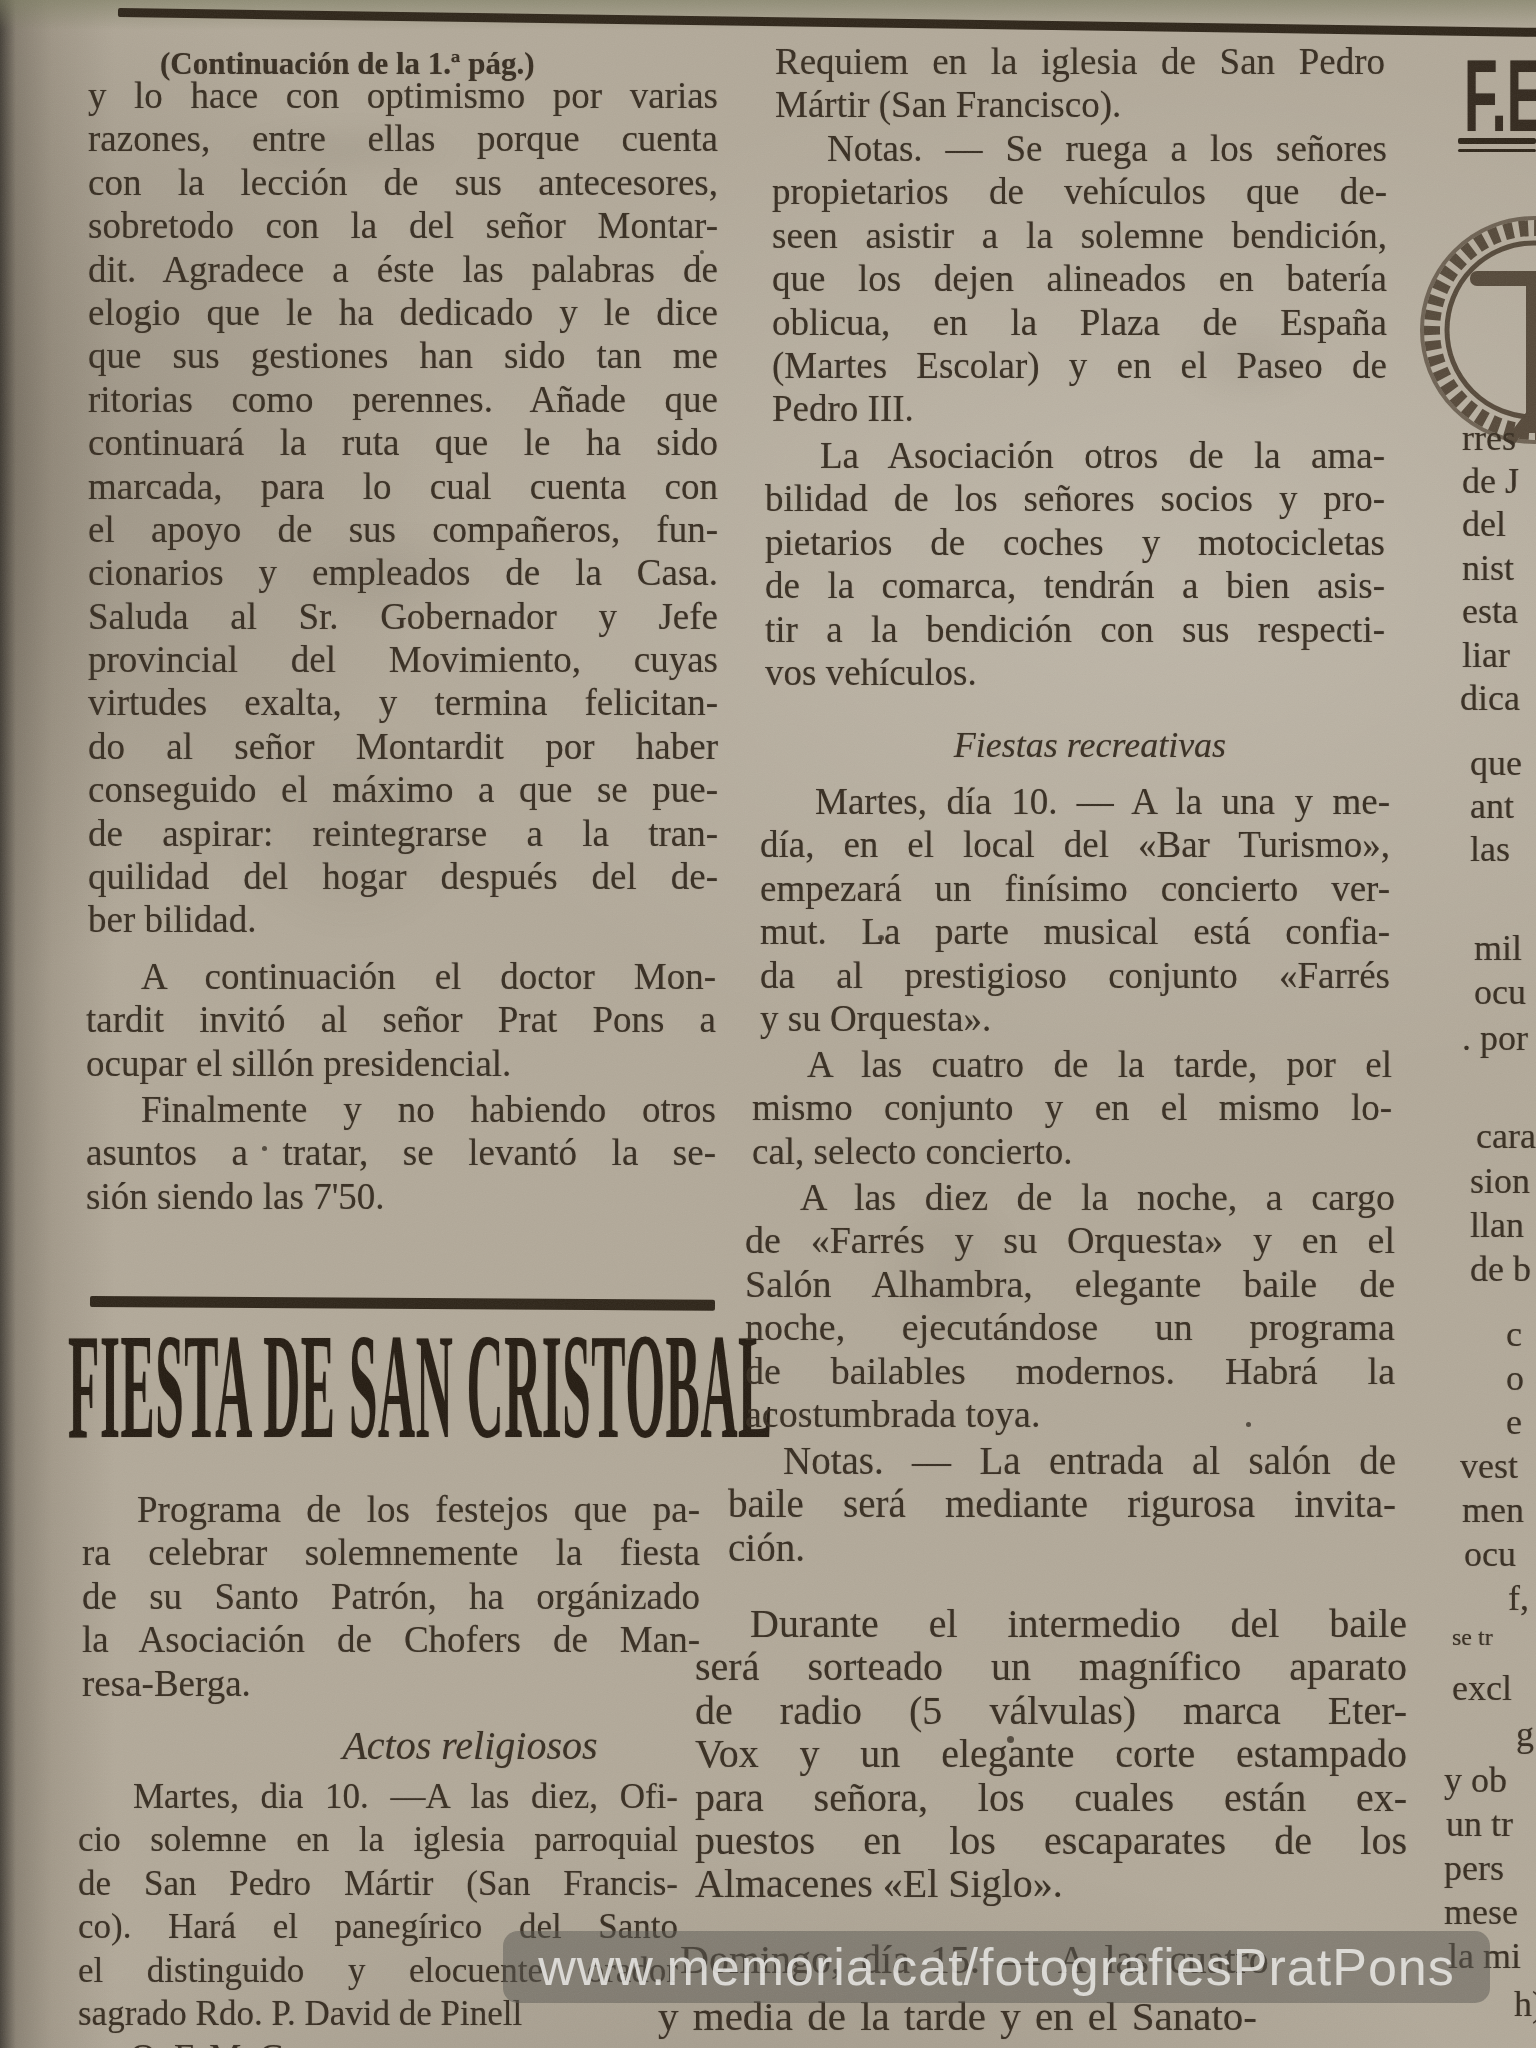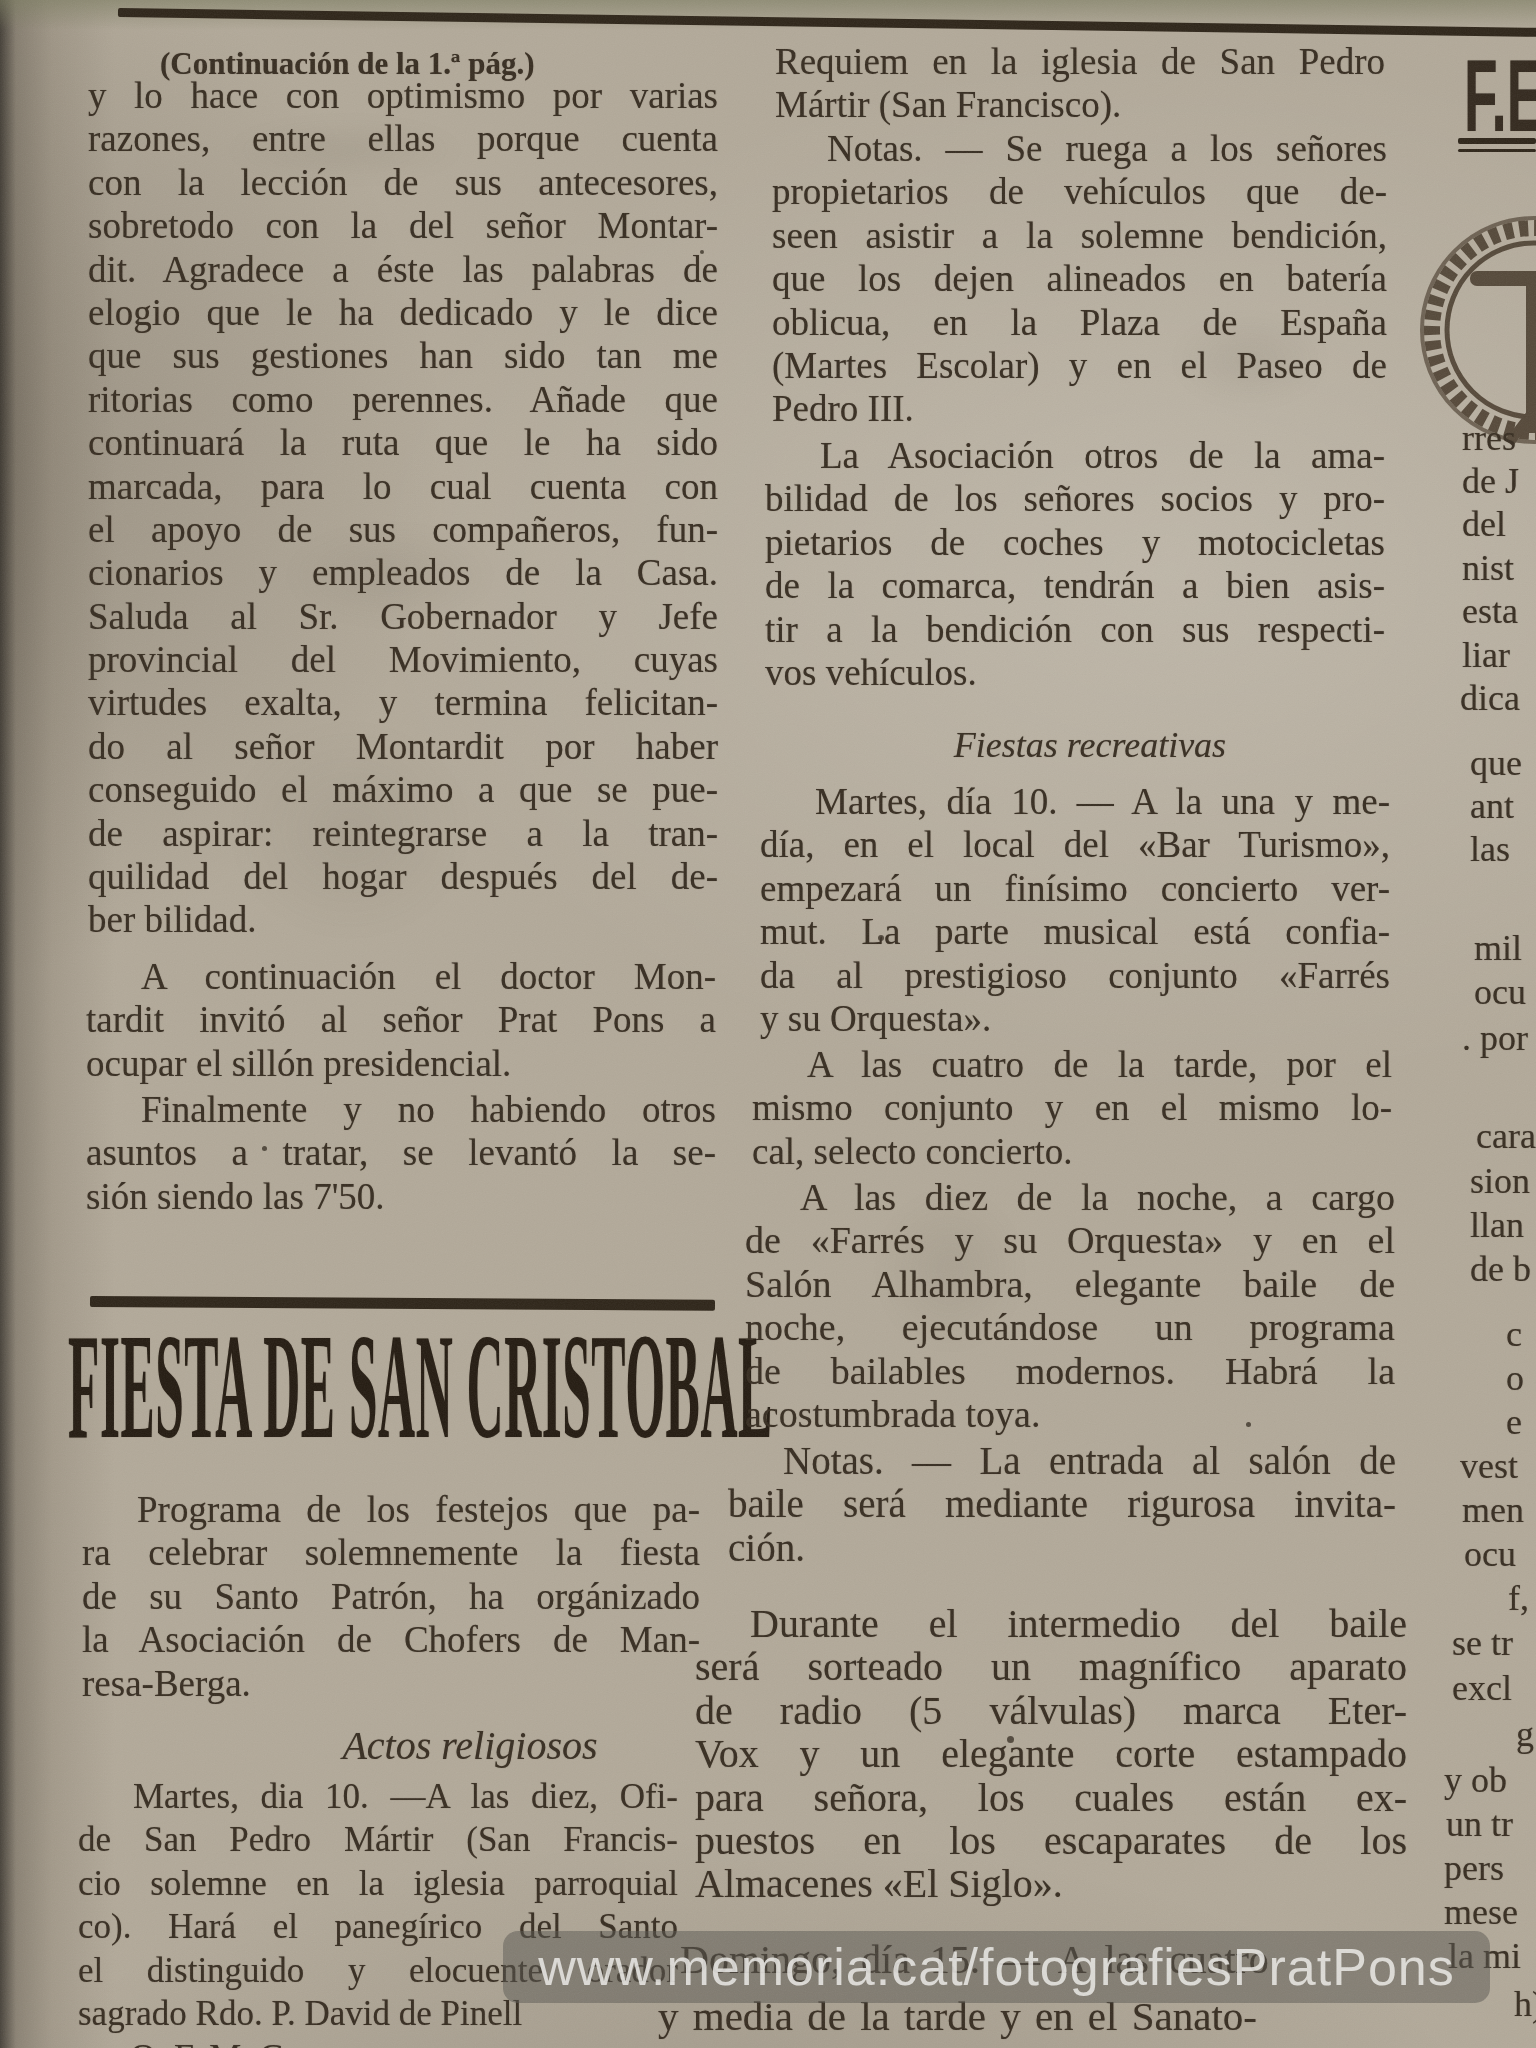--- a/index.html
+++ b/index.html
@@ -96,22 +96,22 @@
       <div class="para" style="top: 1488px; left: 82px; width: 618px; font-size: 37px;">
         <div class="ln ind">Programa de los festejos que pa-</div>
         <div class="ln">ra celebrar solemnemente la fiesta</div>
         <div class="ln">de su Santo Patrón, ha orgánizado</div>
         <div class="ln">la Asociación de Chofers de Man-</div>
         <div class="ln end">resa-Berga.</div>
       </div>
       <div class="subhead" style="top: 1722px; left: 160px; width: 620px; font-size: 40px;">Actos religiosos</div>
       <div class="para" style="top: 1775px; left: 78px; width: 600px; font-size: 35px;">
         <div class="ln ind">Martes, dia 10. —A las diez, Ofi-</div>
+        <div class="ln">cio solemne en la iglesia parroquial</div>
         <div class="ln">de San Pedro Mártir (San Francis-</div>
-        <div class="ln">cio solemne en la iglesia parroquial</div>
         <div class="ln">co). Hará el panegírico del Santo</div>
         <div class="ln">el distinguido y elocuente orador</div>
         <div class="ln end">sagrado Rdo. P. David de Pinell</div>
       </div>
       <div class="big" style="top: 2038px; left: 130px; font-size: 36px;">O. F. M. C.</div>
       <div class="para" style="top: 40px; left: 775px; width: 610px; font-size: 37px;">
         <div class="ln">Requiem en la iglesia de San Pedro</div>
         <div class="ln end">Mártir (San Francisco).</div>
       </div>
       <div class="para" style="top: 127px; left: 772px; width: 615px; font-size: 37px;">
@@ -204,21 +204,21 @@
       <div class="frag" style="left: 1470px; top: 1163px; font-size: 36px;">sion</div>
       <div class="frag" style="left: 1470px; top: 1207px; font-size: 36px;">llan</div>
       <div class="frag" style="left: 1470px; top: 1251px; font-size: 36px;">de b</div>
       <div class="frag" style="left: 1506px; top: 1316px; font-size: 36px;">c</div>
       <div class="frag" style="left: 1506px; top: 1360px; font-size: 36px;">o</div>
       <div class="frag" style="left: 1506px; top: 1404px; font-size: 36px;">e</div>
       <div class="frag" style="left: 1460px; top: 1448px; font-size: 36px;">vest</div>
       <div class="frag" style="left: 1462px; top: 1492px; font-size: 36px;">men</div>
       <div class="frag" style="left: 1464px; top: 1536px; font-size: 36px;">ocu</div>
       <div class="frag" style="left: 1508px; top: 1580px; font-size: 36px;">f,</div>
-      <div class="frag" style="left: 1452px; top: 1625px; font-size: 36px;">se tr</div>
+      <div class="frag" style="left: 1452px; top: 1625px; font-size: 24px;">se tr</div>
       <div class="frag" style="left: 1452px; top: 1670px; font-size: 36px;">excl</div>
       <div class="frag" style="left: 1516px; top: 1716px; font-size: 36px;">g</div>
       <div class="frag" style="left: 1444px; top: 1762px; font-size: 36px;">y ob</div>
       <div class="frag" style="left: 1446px; top: 1806px; font-size: 36px;">un tr</div>
       <div class="frag" style="left: 1444px; top: 1850px; font-size: 36px;">pers</div>
       <div class="frag" style="left: 1444px; top: 1894px; font-size: 36px;">mese</div>
       <div class="frag" style="left: 1448px; top: 1938px; font-size: 36px;">la mi</div>
       <div class="frag" style="left: 1514px; top: 1986px; font-size: 36px;">h)</div>
     </div>
 

